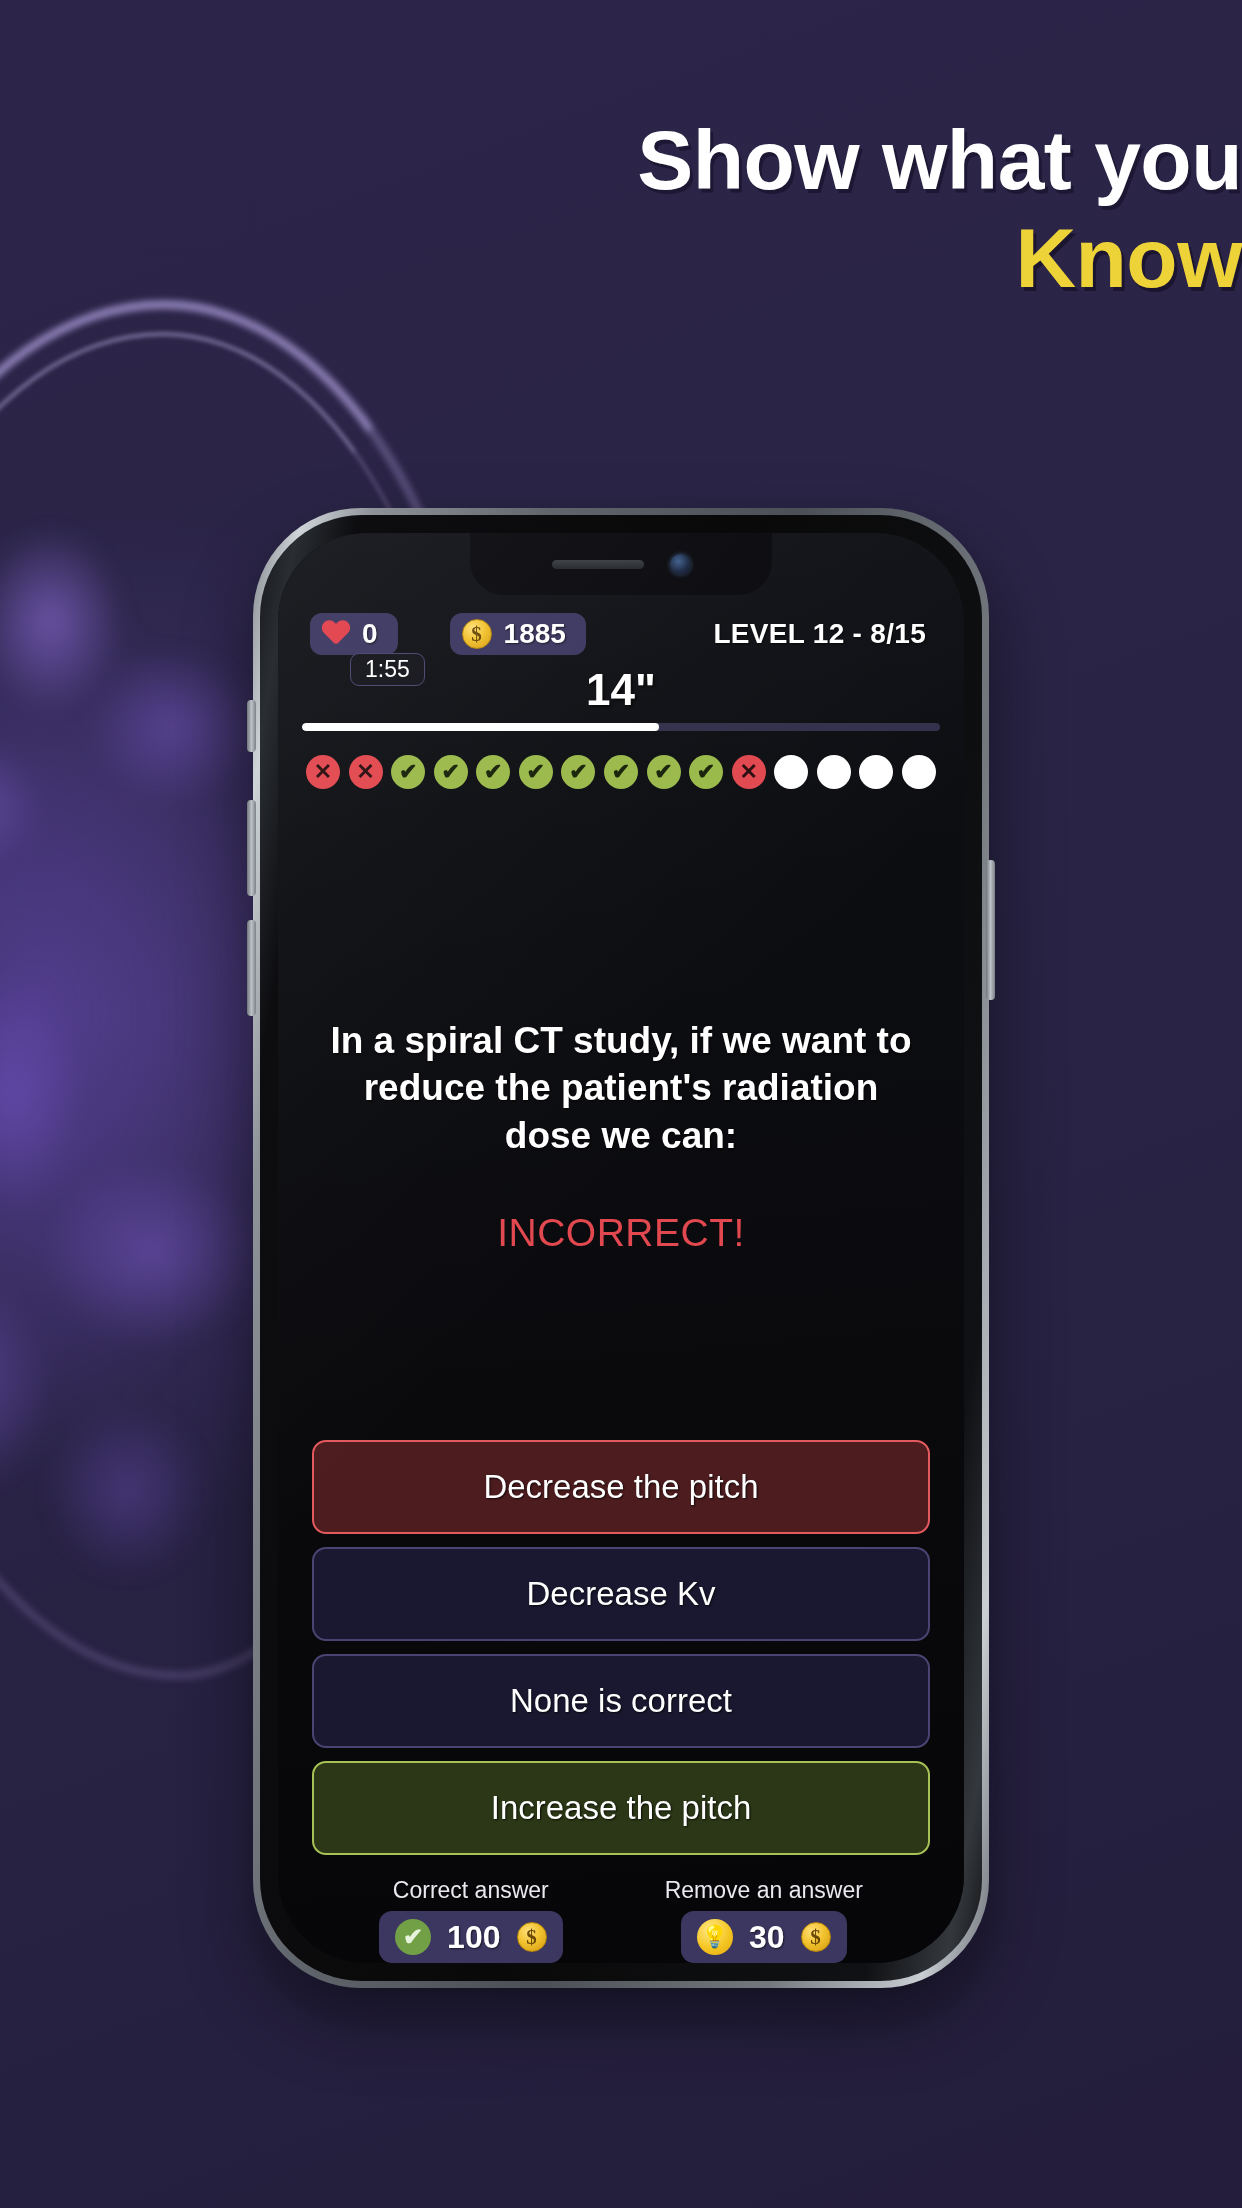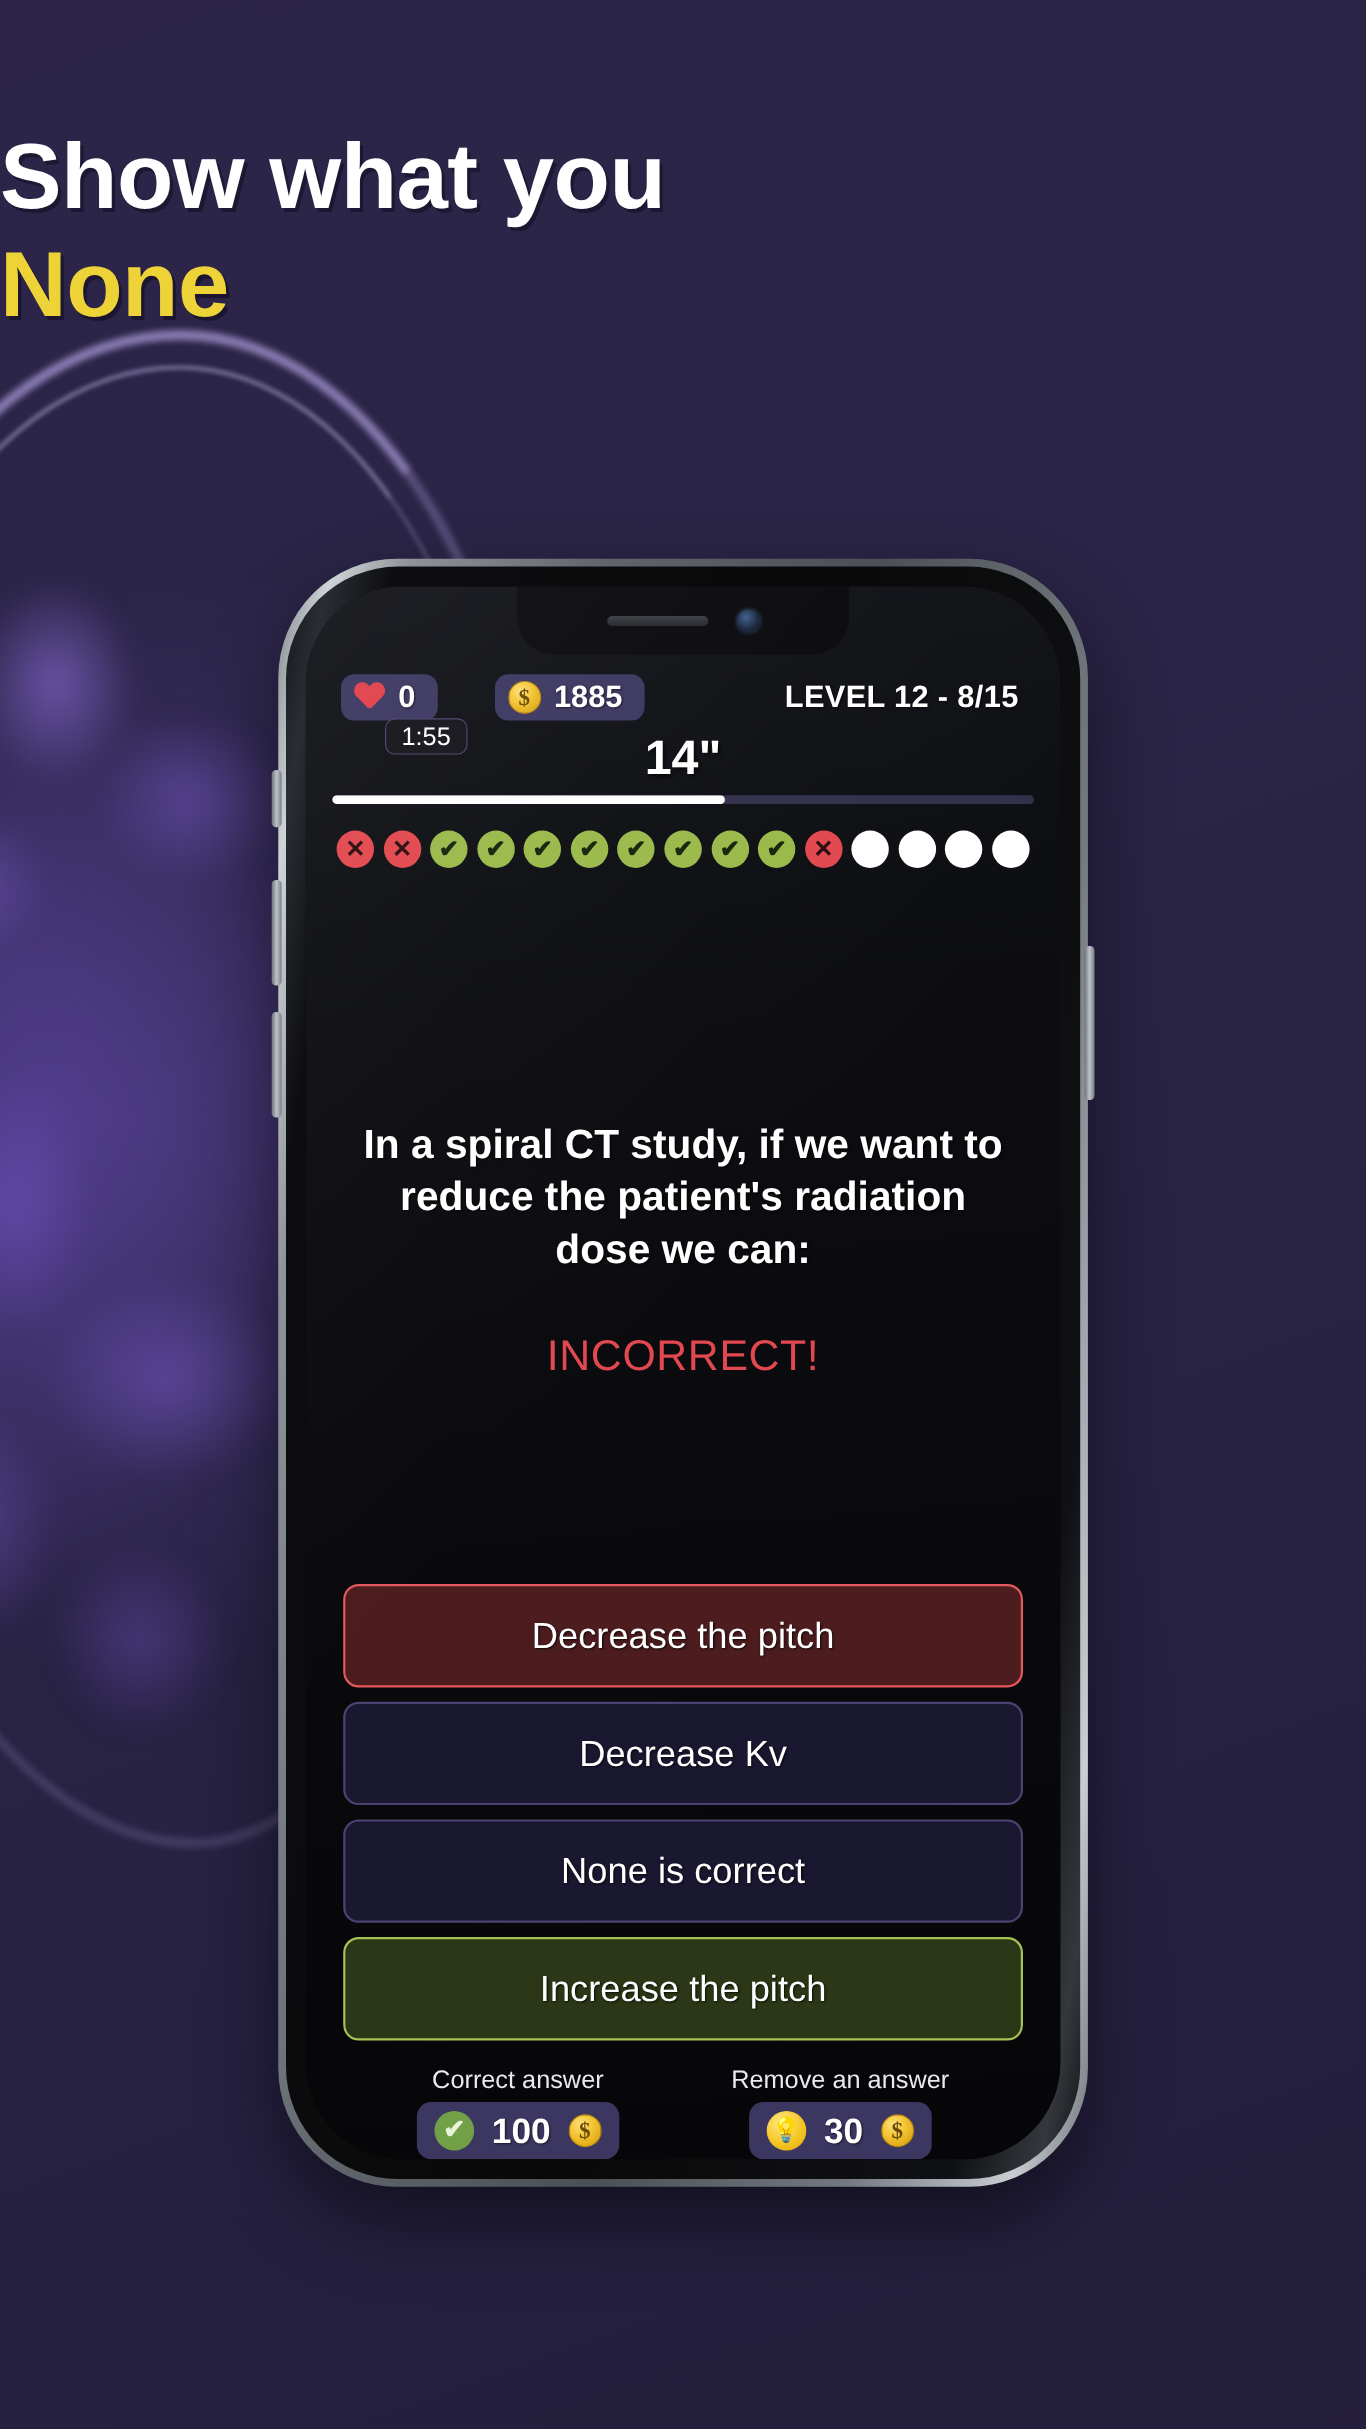--- a/index.html
+++ b/index.html
@@ -52,21 +52,21 @@
     border-radius:52% 48% 46% 54% / 44% 42% 58% 56%;
     border:4px solid rgba(214,202,250,0.45);
     border-right-color:rgba(214,202,250,0.22);
     border-bottom-color:transparent;
     filter:blur(2px);
   }
 
   
   #headline {
     position:absolute; top:118px; left:0; width:100%;
-    text-align:left; z-index:6;
+    text-align:right; z-index:6;
   }
   #headline .l1 {
     display:block;
     font-size:84px; font-weight:700; color:#ffffff;
     letter-spacing:-0.5px; line-height:1.0;
     text-shadow:3px 4px 0 rgba(18,12,34,0.55);
   }
   #headline .l2 {
     display:block; margin-top:14px;
     font-size:84px; font-weight:700; color:#eed338;
@@ -281,21 +281,21 @@
 </head>
 <body>
 
 <div id="bg"></div>
 <div id="brain"></div>
 <div id="brain-rim"></div>
 <div id="brain-rim2"></div>
 
 <div id="headline">
   <span class="l1">Show what you</span>
-  <span class="l2">None</span>
+  <span class="l2">Know</span>
 </div>
 
 <div id="phone">
   <div id="phone-inner">
     <div id="screen">
 
       <div id="game">
 
         <div id="stat-row">
           <div class="pill">

